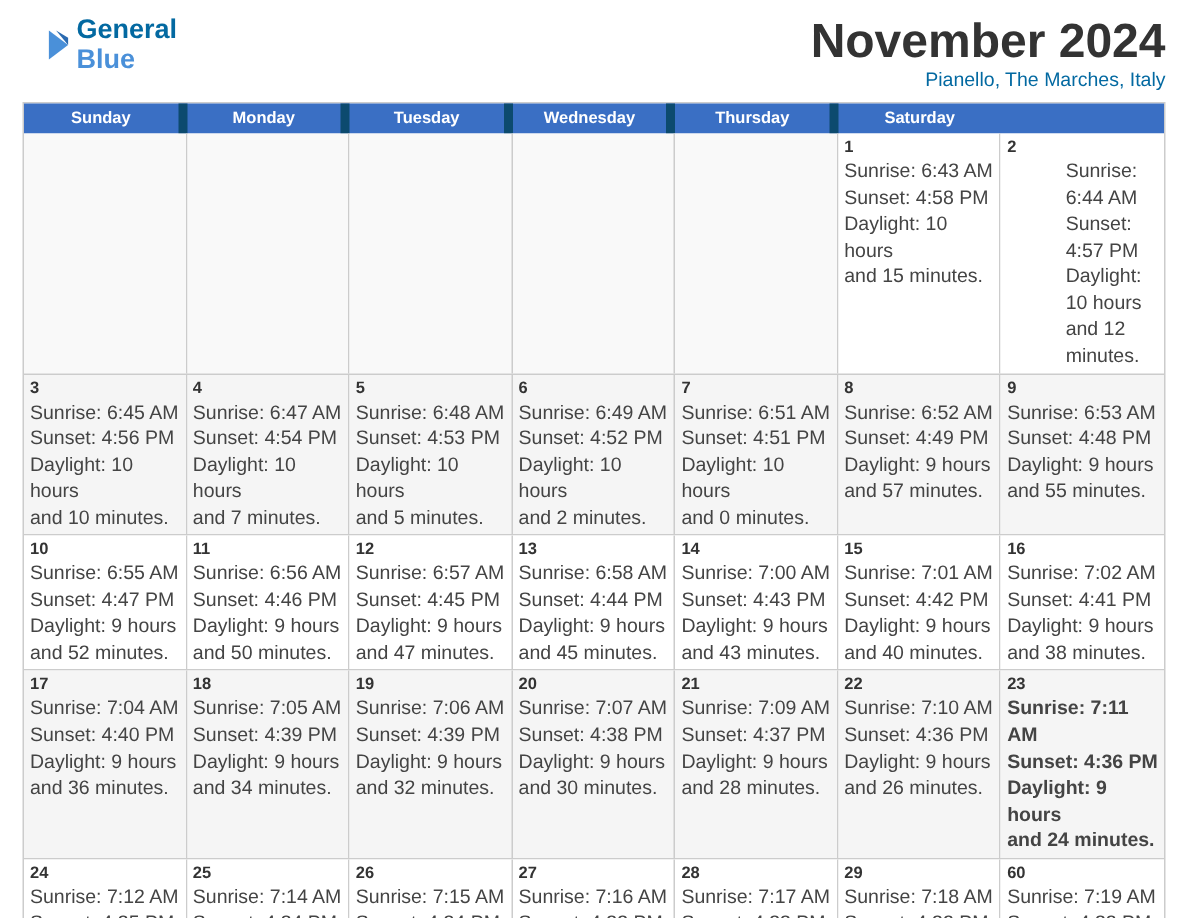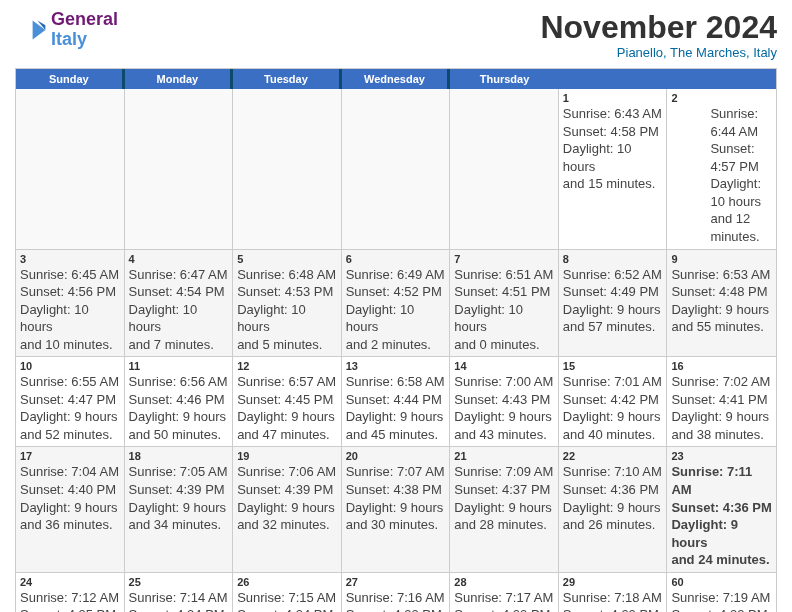--- a/index.html
+++ b/index.html
@@ -28,21 +28,21 @@
       align-items: center;
       gap: 4px;
     }
     .logo-text {
       font-size: 18px;
       font-weight: bold;
       color: #333;
       line-height: 1.1;
     }
     .logo-text span {
-      color: #701a75;
+      color: #0369a1;
     }
     .logo-icon {
       width: 32px;
       height: 32px;
     }
     .title-block {
       text-align: right;
     }
     .month-title {
       font-size: 32px;
@@ -64,21 +64,21 @@
       display: grid;
       grid-template-columns: repeat(7, 1fr);
       background: #3a6fc4;
     }
     .cal-header-cell {
       color: #fff;
       font-size: 11px;
       font-weight: bold;
       text-align: center;
       padding: 4px 2px;
-      border-right: 3px solid #0c4a6e;
+      border-right: 6px solid #0c4a6e;
     }
     .cal-header-cell:last-child { border-right: none; }
     .cal-body {
       flex: 1;
       display: flex;
       flex-direction: column;
     }
     .cal-row {
       display: grid;
       grid-template-columns: repeat(7, 1fr);
@@ -115,36 +115,37 @@
 
 <div class="page">
   <div class="header">
     <div class="logo">
       <svg class="logo-icon" viewBox="0 0 40 40">
         <polygon points="22,8 38,20 22,32" fill="#4a90d9"></polygon>
         <polygon points="28,8 38,14 38,20" fill="#2a6ab0"></polygon>
       </svg>
       <div class="logo-text">
         <div><span>General</span></div>
-        <div><span style="color:#4a90d9">Italy</span></div>
+        <div><span style="color:#4a90d9">Blue</span></div>
       </div>
     </div>
     <div class="title-block">
       <div class="month-title">November 2024</div>
       <div class="location">Pianello, The Marches, Italy</div>
     </div>
   </div>
 
   <div class="calendar">
     <div class="cal-header">
     <div class="cal-header-cell">Sunday</div>
         <div class="cal-header-cell">Monday</div>
         <div class="cal-header-cell">Tuesday</div>
         <div class="cal-header-cell">Wednesday</div>
         <div class="cal-header-cell">Thursday</div>
+        <div class="cal-header-cell">Saturday</div>
       </div>
     <div class="cal-body">
     <div class="cal-row">
           <div class="cal-cell empty"></div>
           <div class="cal-cell empty"></div>
           <div class="cal-cell empty"></div>
           <div class="cal-cell empty"></div>
           <div class="cal-cell empty"></div>
           <div class="cal-cell">
             <span class="day-num">1</span>

